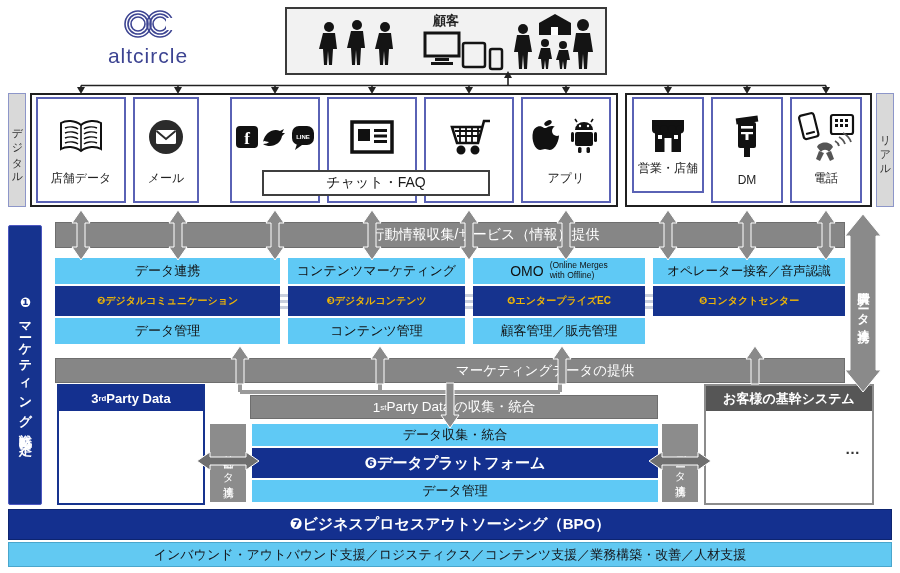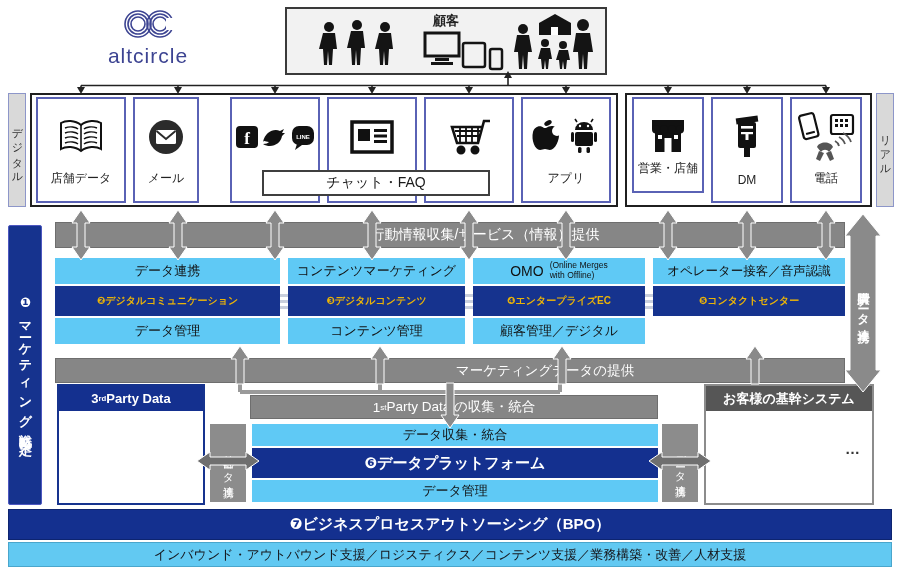--- a/index.html
+++ b/index.html
@@ -290,21 +290,21 @@
   <div class="abs mod-top" style="left:288px;top:258px;width:177px;height:26px;">コンテンツマーケティング</div>
   <div class="abs mod-main" style="left:288px;top:286px;width:177px;height:30px;">❸デジタルコンテンツ</div>
   <div class="abs mod-bottom" style="left:288px;top:318px;width:177px;height:26px;">コンテンツ管理</div>
 
   <div class="abs mod-top" style="left:473px;top:258px;width:172px;height:26px;">
     <span style="font-size:14px;">OMO</span>
     <span class="mod-note">(Online Merges
 with Offline)</span>
   </div>
   <div class="abs mod-main" style="left:473px;top:286px;width:172px;height:30px;">❹エンタープライズEC</div>
-  <div class="abs mod-bottom" style="left:473px;top:318px;width:172px;height:26px;">顧客管理／デジタル</div>
+  <div class="abs mod-bottom" style="left:473px;top:318px;width:172px;height:26px;">顧客管理／販売管理</div>
 
   <div class="abs mod-top" style="left:653px;top:258px;width:192px;height:26px;font-size:12.5px;">オペレーター接客／音声認識</div>
   <div class="abs mod-main" style="left:653px;top:286px;width:192px;height:30px;">❺コンタクトセンター</div>
 
   <div class="abs col-conn" style="left:280px;top:290px;width:8px;height:22px;">
       <i></i>
       <i></i>
       <i></i>
     </div>
   <div class="abs col-conn" style="left:465px;top:290px;width:8px;height:22px;">

